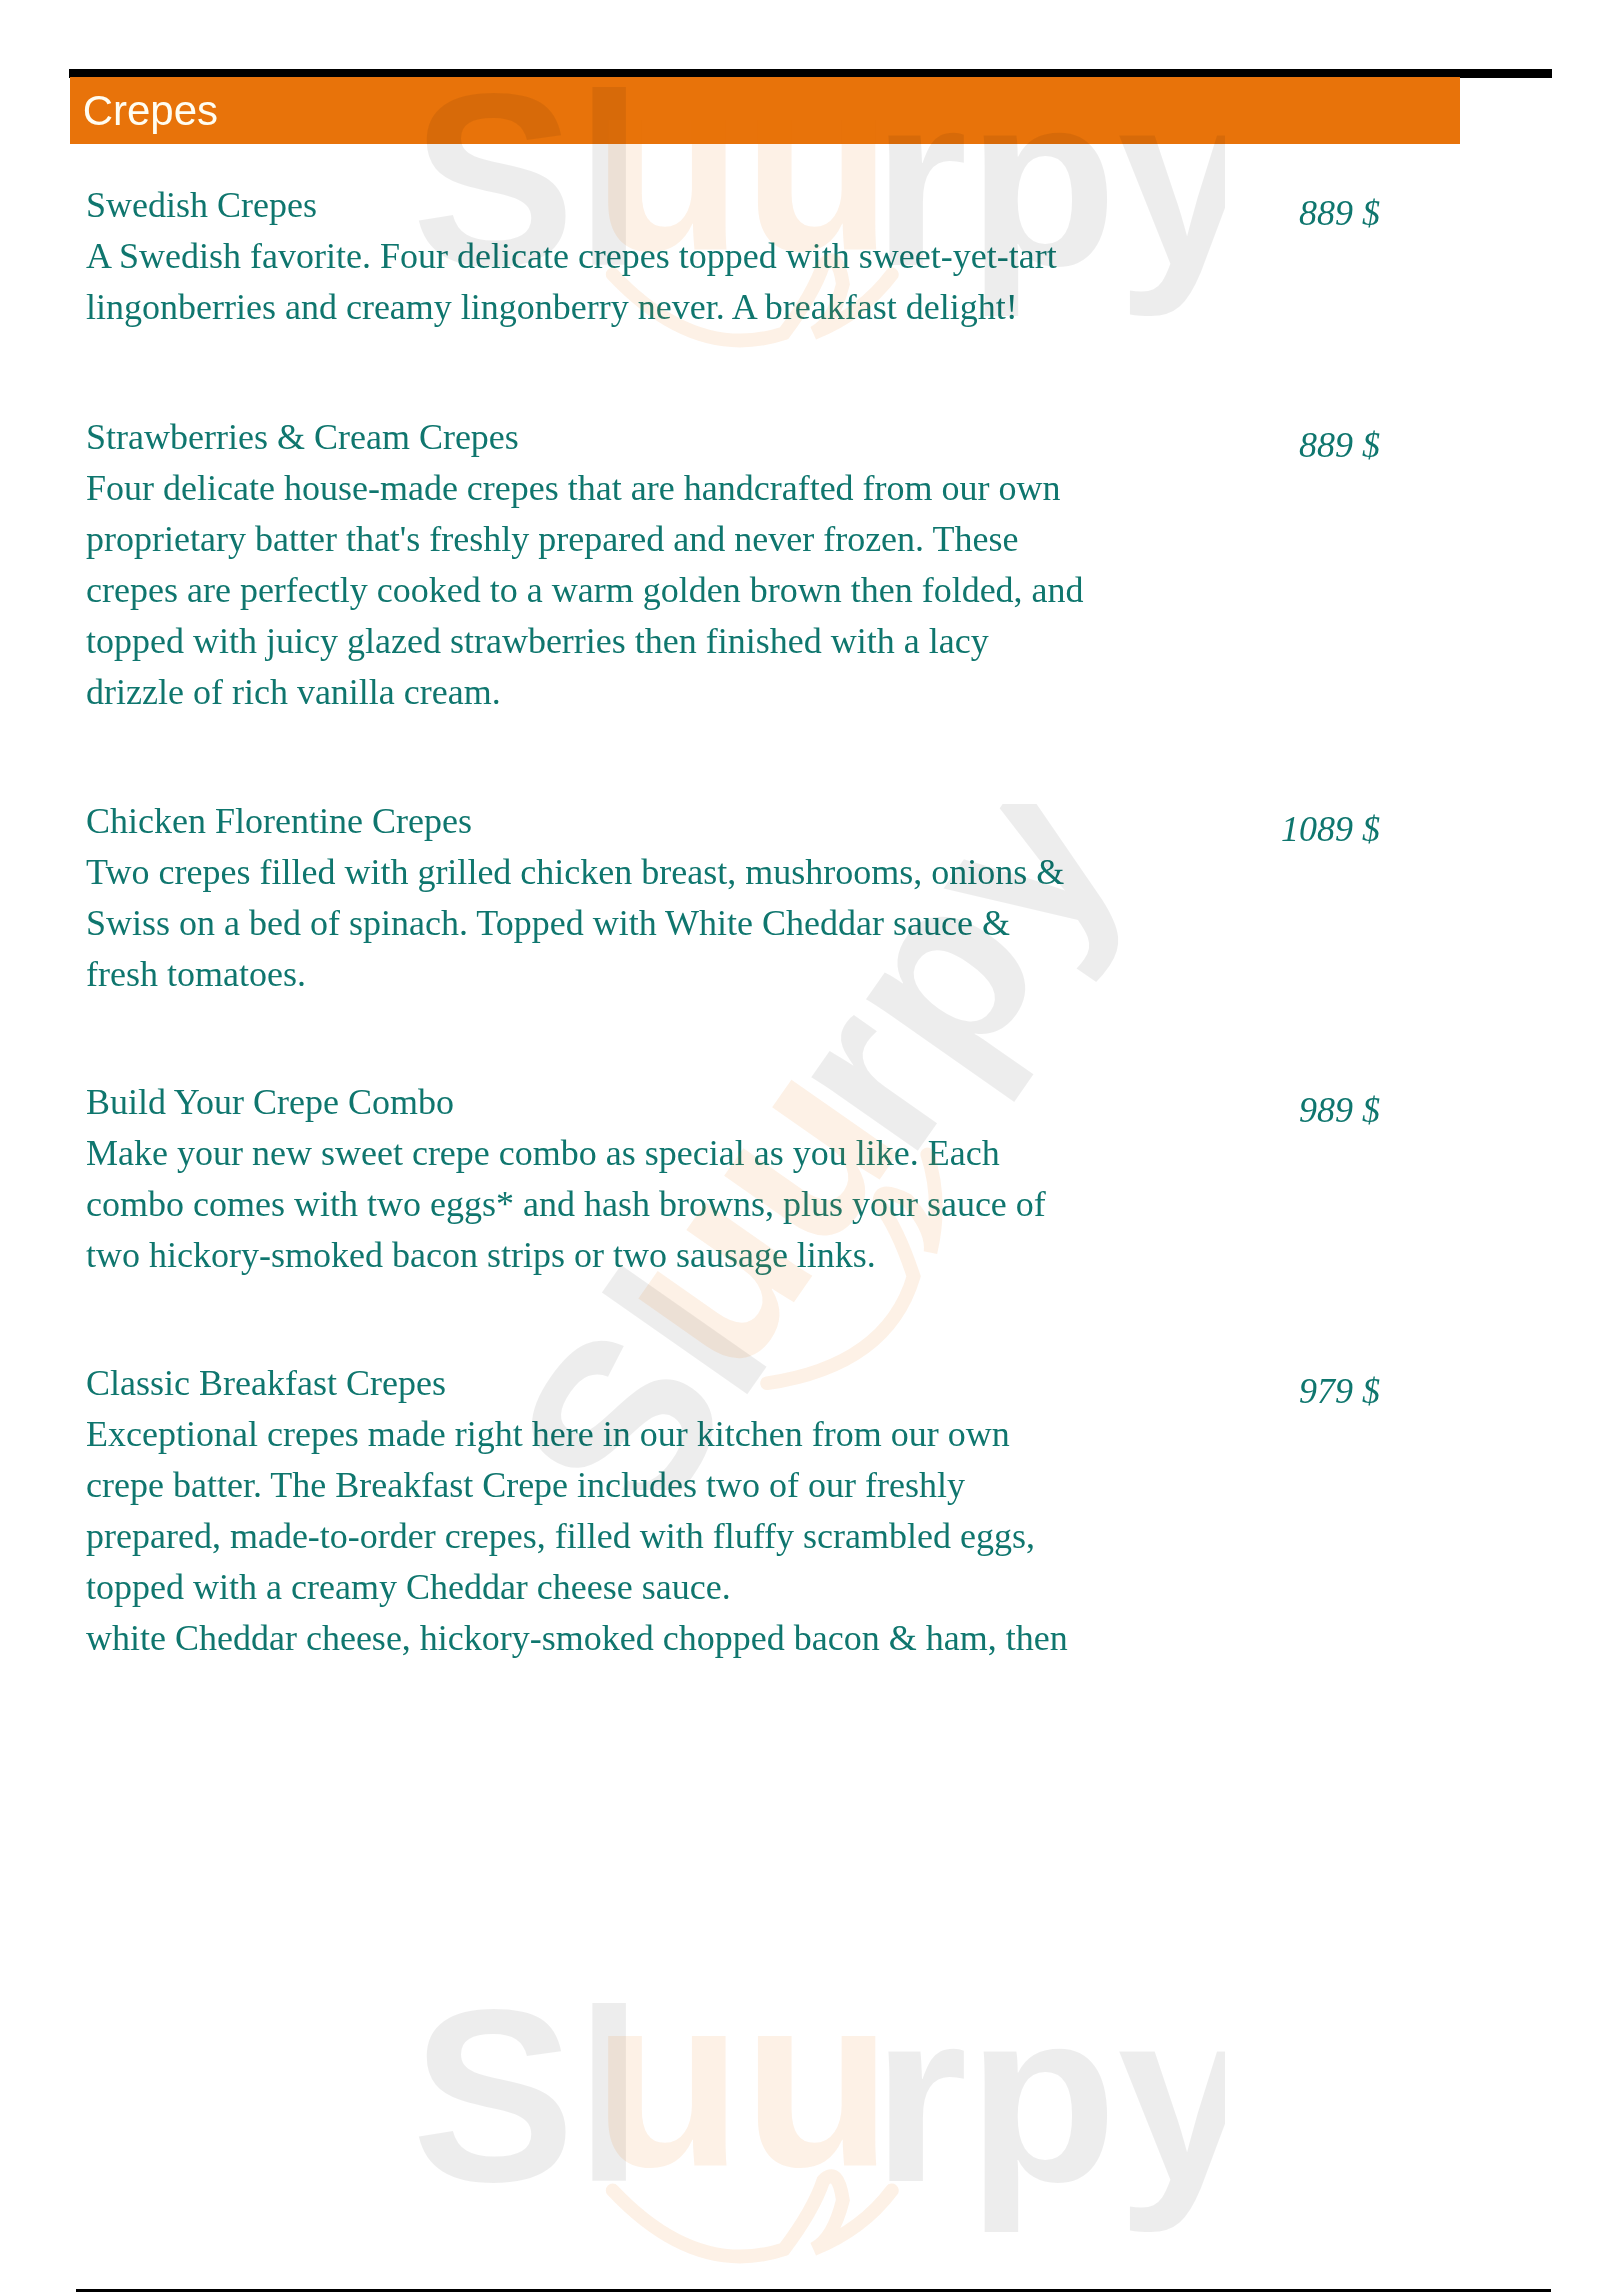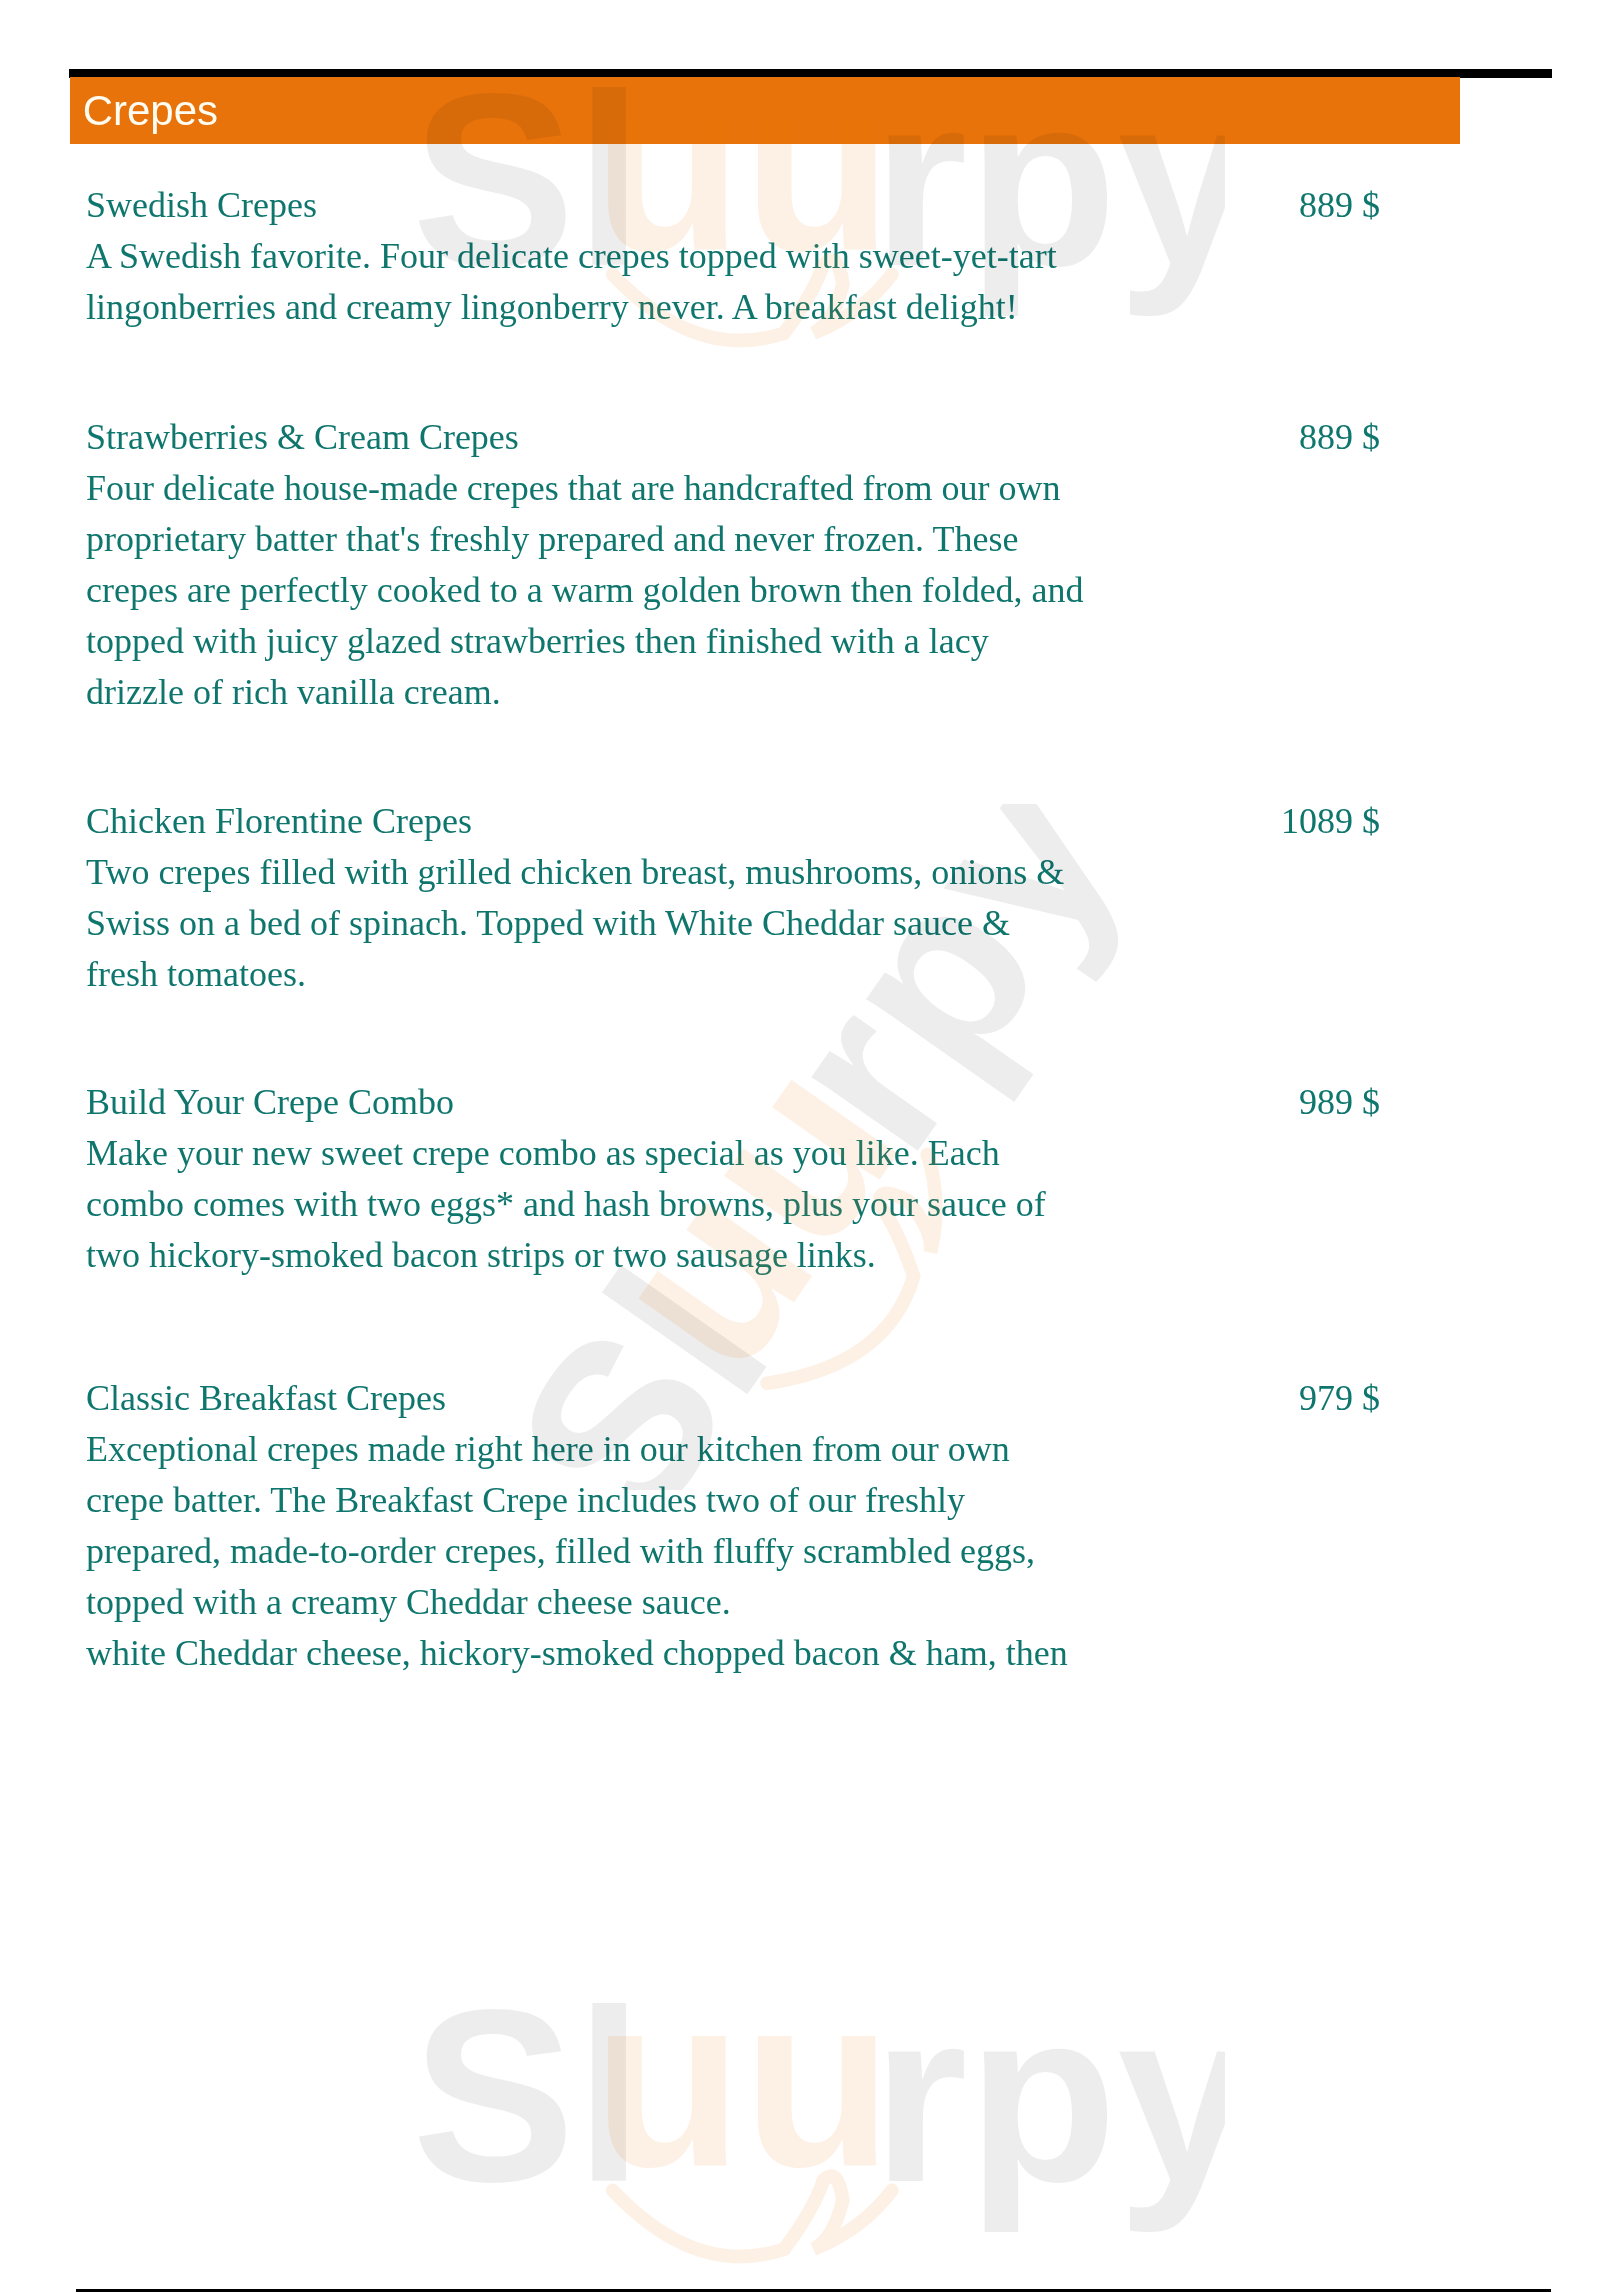--- a/index.html
+++ b/index.html
@@ -3,21 +3,21 @@
 <meta charset="utf-8">
 <style>
   html, body { margin:0; padding:0; background:#ffffff; }
   body { width:1621px; height:2293px; position:relative; overflow:hidden; }
   .top-rule { position:absolute; left:69px; top:69px; width:1483px; height:8.8px; background:#000; }
   .section-bar { position:absolute; left:70px; top:77px; width:1390px; height:67px; background:#E8730A; }
   .section-title { position:absolute; left:12.7px; top:3.9px; font-family:"Liberation Sans", sans-serif; font-size:42px; line-height:59px; color:#FFFDF2; white-space:nowrap; }
   .menu { position:absolute; left:86px; top:0; width:1294px; }
   .item { position:absolute; left:0; width:1294px; font-family:"Liberation Serif", serif; font-size:36px; line-height:51px; color:#0f766e; }
   .item-name { display:block; white-space:nowrap; }
-  .item-price { position:absolute; right:0; top:0; white-space:nowrap; text-align:left; }
+  .item-price { position:absolute; right:0; top:8px; white-space:nowrap; text-align:left;font-style:italic; }
   .item-desc { display:block; width:1152px; }
   .desc-line { display:block; white-space:nowrap; }
   .bottom-rule { position:absolute; left:76px; top:2289px; width:1475px; height:2.9px; background:#000; }
   .wm { position:absolute; pointer-events:none; }
   .wm text { font-family:"Liberation Sans", sans-serif; font-weight:bold; }
 </style>
 </head>
 <body>
 
 <div class="top-rule"></div>
@@ -62,21 +62,21 @@
   <div class="item" style="top:1077px;">
     <span class="item-name">Build Your Crepe Combo</span>
     <span class="item-price">989 $</span>
     <span class="item-desc">
       <span class="desc-line">Make your new sweet crepe combo as special as you like. Each</span>
       <span class="desc-line">combo comes with two eggs* and hash browns, plus your sauce of</span>
       <span class="desc-line">two hickory-smoked bacon strips or two sausage links.</span>
     </span>
   </div>
 
-  <div class="item" style="top:1358px;margin-top:15px;">
+  <div class="item" style="top:1358px;">
     <span class="item-name">Classic Breakfast Crepes</span>
     <span class="item-price">979 $</span>
     <span class="item-desc">
       <span class="desc-line">Exceptional crepes made right here in our kitchen from our own</span>
       <span class="desc-line">crepe batter. The Breakfast Crepe includes two of our freshly</span>
       <span class="desc-line">prepared, made-to-order crepes, filled with fluffy scrambled eggs,</span>
       <span class="desc-line">topped with a creamy Cheddar cheese sauce.</span>
       <span class="desc-line">white Cheddar cheese, hickory-smoked chopped bacon &amp; ham, then</span>
     </span>
   </div>

